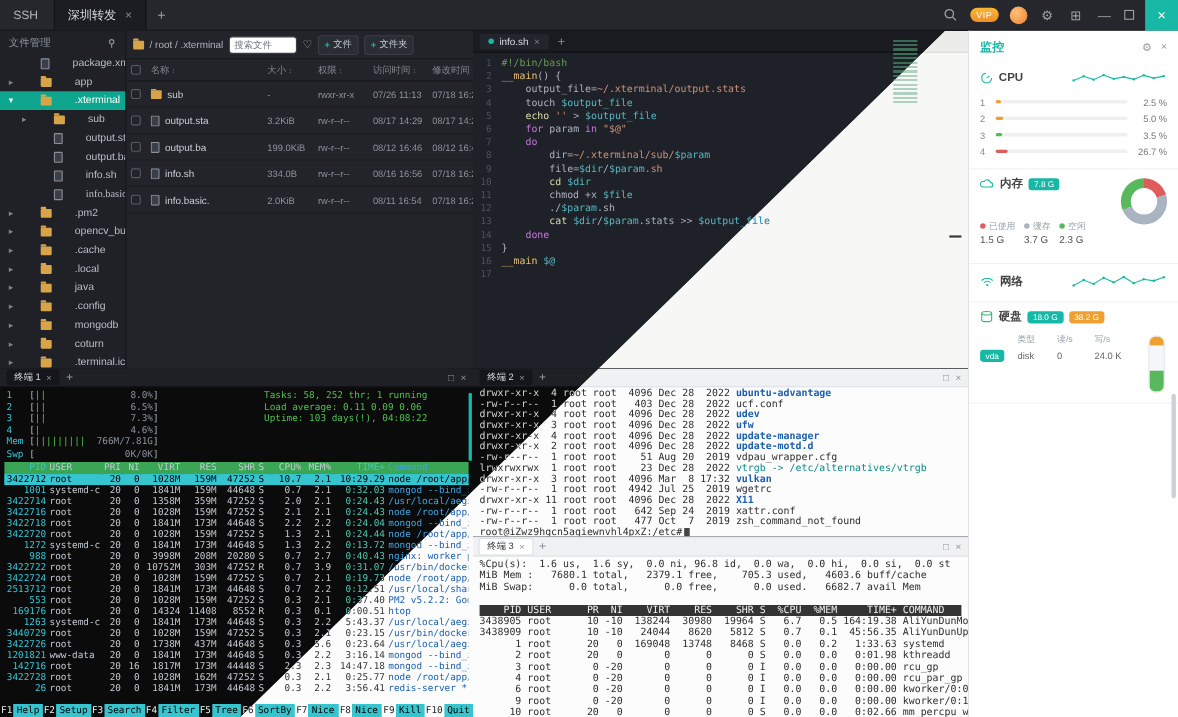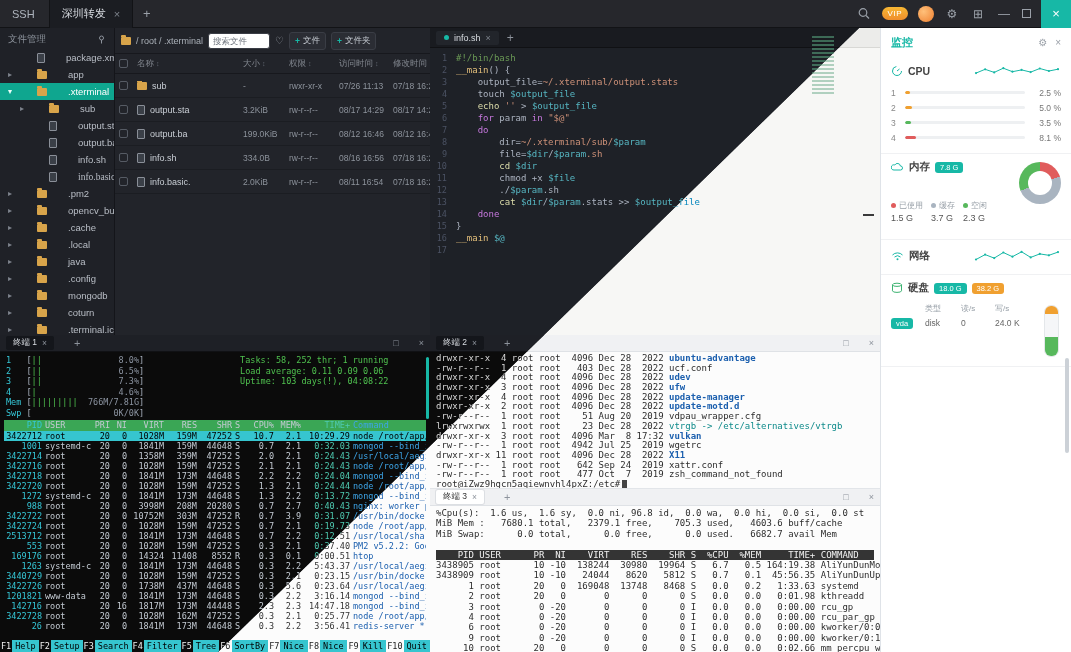--- a/index.html
+++ b/index.html
@@ -105,21 +105,21 @@
 .narrow{color:#17b8a6;margin-right:2px}
 .vgauge{position:absolute;right:12px;top:30px;width:15px;height:52px;border:1px solid #e4e7ea;border-radius:7px;background:#f5f6f8;overflow:hidden}
 .vg-green{position:absolute;bottom:0;left:0;right:0;background:#57b85c}
 .vg-orange{position:absolute;top:0;left:0;right:0;background:#f0a030}
 .dtable{display:grid;grid-template-columns:34px 36px 34px 44px;margin-top:8px;row-gap:4px;font-size:8.5px;width:150px}
 .dtable .nh{color:#98a0a8;font-size:8px}
 .dtable .nv{color:#666}
 .mscroll{position:absolute;right:2px;top:330px;width:4px;height:95px;background:#ccd1d7;border-radius:2px}
 
 
-.tstrip{height:17px;display:flex;align-items:center;gap:20px;padding:0 6px;font-size:8.5px}
+.tstrip{height:17px;display:flex;align-items:center;gap:6px;padding:0 6px;font-size:8.5px}
 .t-dark .tstrip{background:#1e2026;color:#aab0b8;border-bottom:1px solid #101114}
 .t-light .tstrip{background:#f0f1f3;color:#555;border-bottom:1px solid #dfe2e6}
 .ttab{display:flex;align-items:center;gap:5px;padding:1px 7px;border-radius:2px;cursor:pointer;white-space:nowrap}
 .t-dark .ttab{background:#14161b;color:#d7dbe0}
 .t-light .ttab{background:#fff;color:#333;box-shadow:0 0 0 1px #dcdfe3}
 .ttab .x{color:#8d939c}
 .tplus{color:#8d939c;font-size:11px}
 .tspace{flex:1}
 .mini-ic{color:#8d939c;font-size:9px}
 
@@ -596,21 +596,21 @@
             <div class="track">
               <div class="fill" style="width: 5%; background: rgb(87, 184, 92);"></div>
             </div>
             <span class="core-v">3.5 %</span>
           </div>
           <div class="core-row">
             <span class="core-n">4</span>
             <div class="track">
               <div class="fill" style="width: 9%; background: rgb(224, 92, 92);"></div>
             </div>
-            <span class="core-v">8.1 %</span>
+            <span class="core-v">26.7 %</span>
           </div>
         </div>
     </div>
 
     <div class="mcard" style="height:86px">
       <div class="mrow">
         <svg width="13" height="10" viewBox="0 0 13 10">
             <path d="M3 8 a2.6 2.6 0 1 1 .8-5 a3 3 0 0 1 5.6 1 a2 2 0 0 1 .2 4 z" fill="none" stroke="#17b8a6"></path>
           </svg>
         <span class="mlabel">内存</span>

